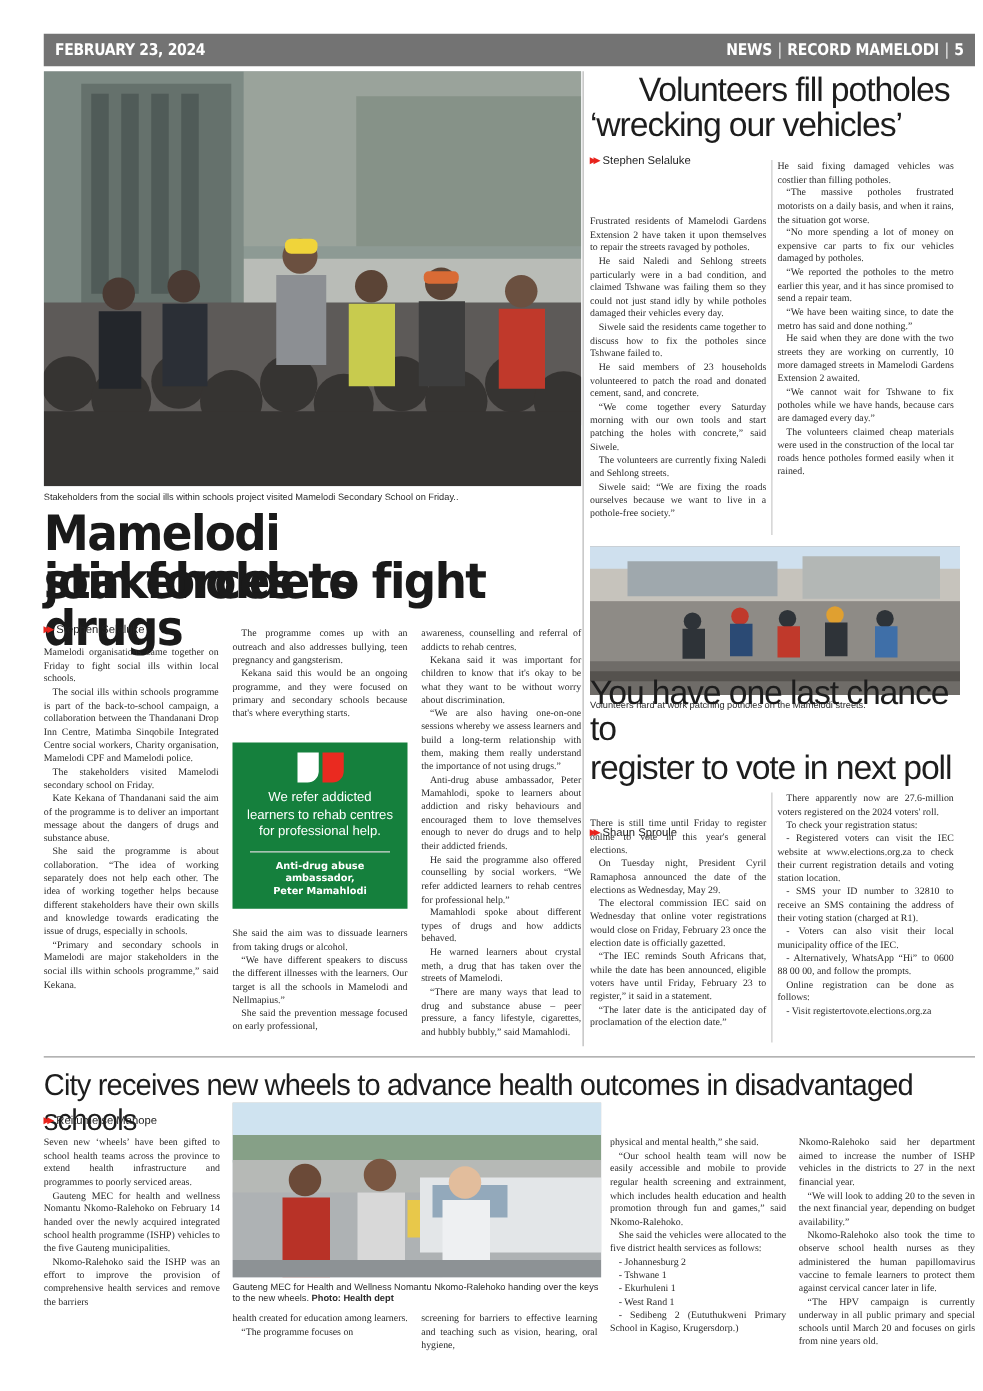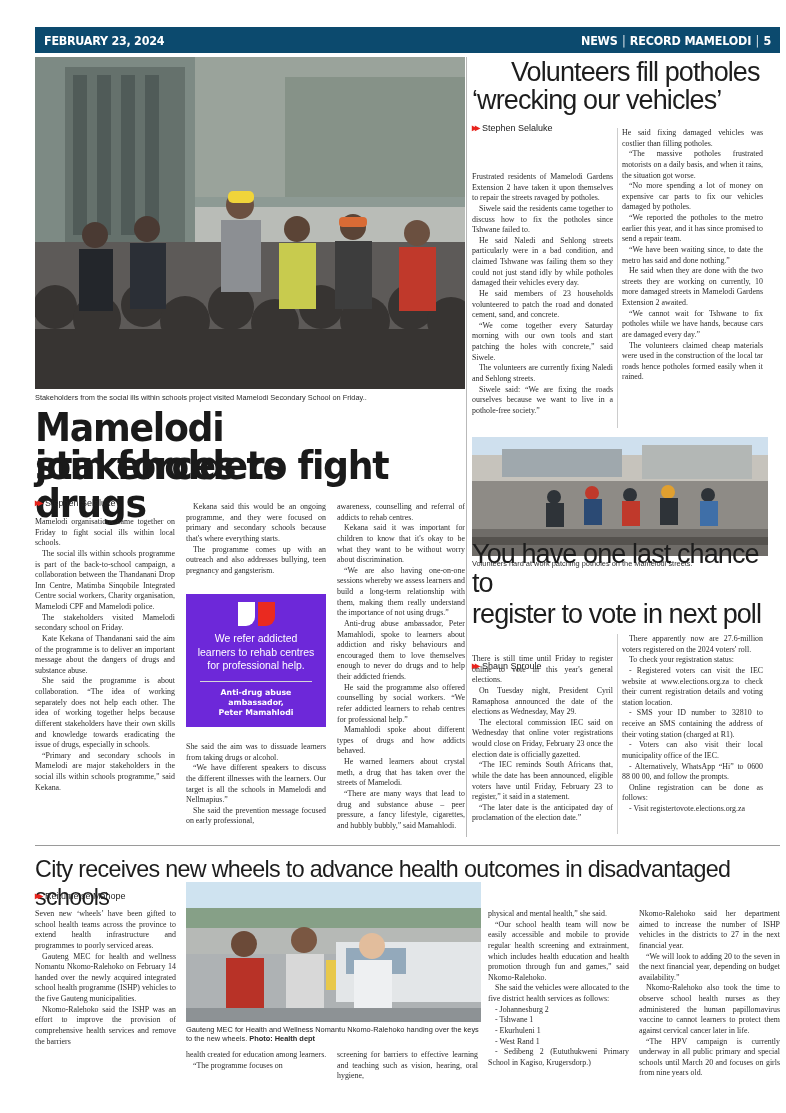--- a/index.html
+++ b/index.html
@@ -7,21 +7,21 @@
     width: 786px; height: 1113px;
     background: #ffffff;
     font-family: "Liberation Serif", serif;
     overflow: hidden;
   }
   .page { position: relative; width: 786px; height: 1113px; background: #fff; }
 
   
   .masthead {
     position: absolute; left: 35px; top: 27px; width: 745px; height: 26px;
-    background: #0c4a6e; color: #fff;
+    background: #737373; color: #fff;
     display: flex; align-items: center; justify-content: space-between;
     padding: 0 9px;
   }
   .masthead .date {
     font-family: "DejaVu Sans", sans-serif;
     font-weight: bold; font-size: 13px; letter-spacing: -0.3px;
     transform: scaleX(0.86); transform-origin: left center;
   }
   .masthead .secwrap {
     font-family: "DejaVu Sans", sans-serif;
@@ -81,21 +81,21 @@
   }
   .col p { text-indent: 7px; }
   .col p.noind { text-indent: 0; }
 
   
   .vrule { position: absolute; width: 1px; background: #b9b9b9; }
   .hrule { position: absolute; height: 1px; background: #9a9a9a; }
 
   
   .pull {
-    position: absolute; background: #6d28d9; color: #fff;
+    position: absolute; background: #15803d; color: #fff;
     padding: 8px 10px 9px 10px; text-align: center;
   }
   .pull .qmark { display: flex; justify-content: center; gap: 3px; margin-bottom: 6px; }
   .pull .qmark span { display:block; width: 17px; height: 24px; border-radius: 0 0 9px 0; }
   .pull .q-white { background: #ffffff; }
   .pull .q-red { background: #ea2a20; }
   .pull .qtext {
     font-family: "Liberation Sans", sans-serif;
     font-size: 10.5px; line-height: 1.3;
   }
@@ -179,22 +179,22 @@
   <div class="col" style="left:35px; top:517px; width:140px; height:320px;">
     <p class="noind">Mamelodi organisations came together on Friday to fight social ills within local schools.</p>
     <p>The social ills within schools programme is part of the back-to-school campaign, a collaboration between the Thandanani Drop Inn Centre, Matimba Sinqobile Integrated Centre social workers, Charity organisation, Mamelodi CPF and Mamelodi police.</p>
     <p>The stakeholders visited Mamelodi secondary school on Friday.</p>
     <p>Kate Kekana of Thandanani said the aim of the programme is to deliver an important message about the dangers of drugs and substance abuse.</p>
     <p>She said the programme is about collaboration. “The idea of working separately does not help each other. The idea of working together helps because different stakeholders have their own skills and knowledge towards eradicating the issue of drugs, especially in schools.</p>
     <p>“Primary and secondary schools in Mamelodi are major stakeholders in the social ills within schools programme,” said Kekana.</p>
   </div>
 
   <div class="col" style="left:186px; top:502px; width:140px;">
+    <p>The programme comes up with an outreach and also addresses bullying, teen pregnancy and gangsterism.</p>
     <p>Kekana said this would be an ongoing programme, and they were focused on primary and secondary schools because that's where everything starts.</p>
-    <p>The programme comes up with an outreach and also addresses bullying, teen pregnancy and gangsterism.</p>
   </div>
 
   <div class="pull" style="left:186px; top:594px; width:140px;">
     <div class="qmark">
       <span class="q-white"></span>
         <span class="q-red"></span>
     </div>
     <div class="qtext">We refer addicted learners to rehab centres for professional help.</div>
     <div class="divider"></div>
     <div class="attrib">Anti-drug abuse ambassador,</div>
@@ -222,22 +222,22 @@
 
   <div class="hl-med" style="left:472px; top:58px; width:300px;margin-left:39px;">Volunteers fill potholes</div>
   <div class="hl-med" style="left:472px; top:86px; width:300px;">‘wrecking our vehicles’</div>
 
   <div class="byline" style="left:472px; top:122px;">
     <span class="arrows">▸▸</span><span>Stephen Selaluke</span>
   </div>
 
   <div class="col" style="left:472px; top:140px; width:141px;margin-top:32px;">
     <p class="noind">Frustrated residents of Mamelodi Gardens Extension 2 have taken it upon themselves to repair the streets ravaged by potholes.</p>
+    <p>He said Naledi and Sehlong streets particularly were in a bad condition, and claimed Tshwane was failing them so they could not just stand idly by while potholes damaged their vehicles every day.</p>
     <p>Siwele said the residents came together to discuss how to fix the potholes since Tshwane failed to.</p>
-    <p>He said Naledi and Sehlong streets particularly were in a bad condition, and claimed Tshwane was failing them so they could not just stand idly by while potholes damaged their vehicles every day.</p>
     <p>He said members of 23 households volunteered to patch the road and donated cement, sand, and concrete.</p>
     <p>“We come together every Saturday morning with our own tools and start patching the holes with concrete,” said Siwele.</p>
     <p>The volunteers are currently fixing Naledi and Sehlong streets.</p>
     <p>Siwele said: “We are fixing the roads ourselves because we want to live in a pothole-free society.”</p>
   </div>
 
   <div class="col" style="left:622px; top:128px; width:141px;">
     <p class="noind">He said fixing damaged vehicles was costlier than filling potholes.</p>
     <p>“The massive potholes frustrated motorists on a daily basis, and when it rains, the situation got worse.</p>
     <p>“No more spending a lot of money on expensive car parts to fix our vehicles damaged by potholes.</p>
@@ -360,17 +360,17 @@
     <p>- Johannesburg 2</p>
     <p>- Tshwane 1</p>
     <p>- Ekurhuleni 1</p>
     <p>- West Rand 1</p>
     <p>- Sedibeng 2 (Eututhukweni Primary School in Kagiso, Krugersdorp.)</p>
   </div>
 
   <div class="col" style="left:639px; top:909px; width:141px;">
     <p class="noind">Nkomo-Ralehoko said her department aimed to increase the number of ISHP vehicles in the districts to 27 in the next financial year.</p>
     <p>“We will look to adding 20 to the seven in the next financial year, depending on budget availability.”</p>
-    <p>Nkomo-Ralehoko also took the time to observe school health nurses as they administered the human papillomavirus vaccine to cannot learners to protect them against cervical cancer later in life.</p>
+    <p>Nkomo-Ralehoko also took the time to observe school health nurses as they administered the human papillomavirus vaccine to female learners to protect them against cervical cancer later in life.</p>
     <p>“The HPV campaign is currently underway in all public primary and special schools until March 20 and focuses on girls from nine years old.</p>
   </div>
 
 </div>
 
 </body></html>

